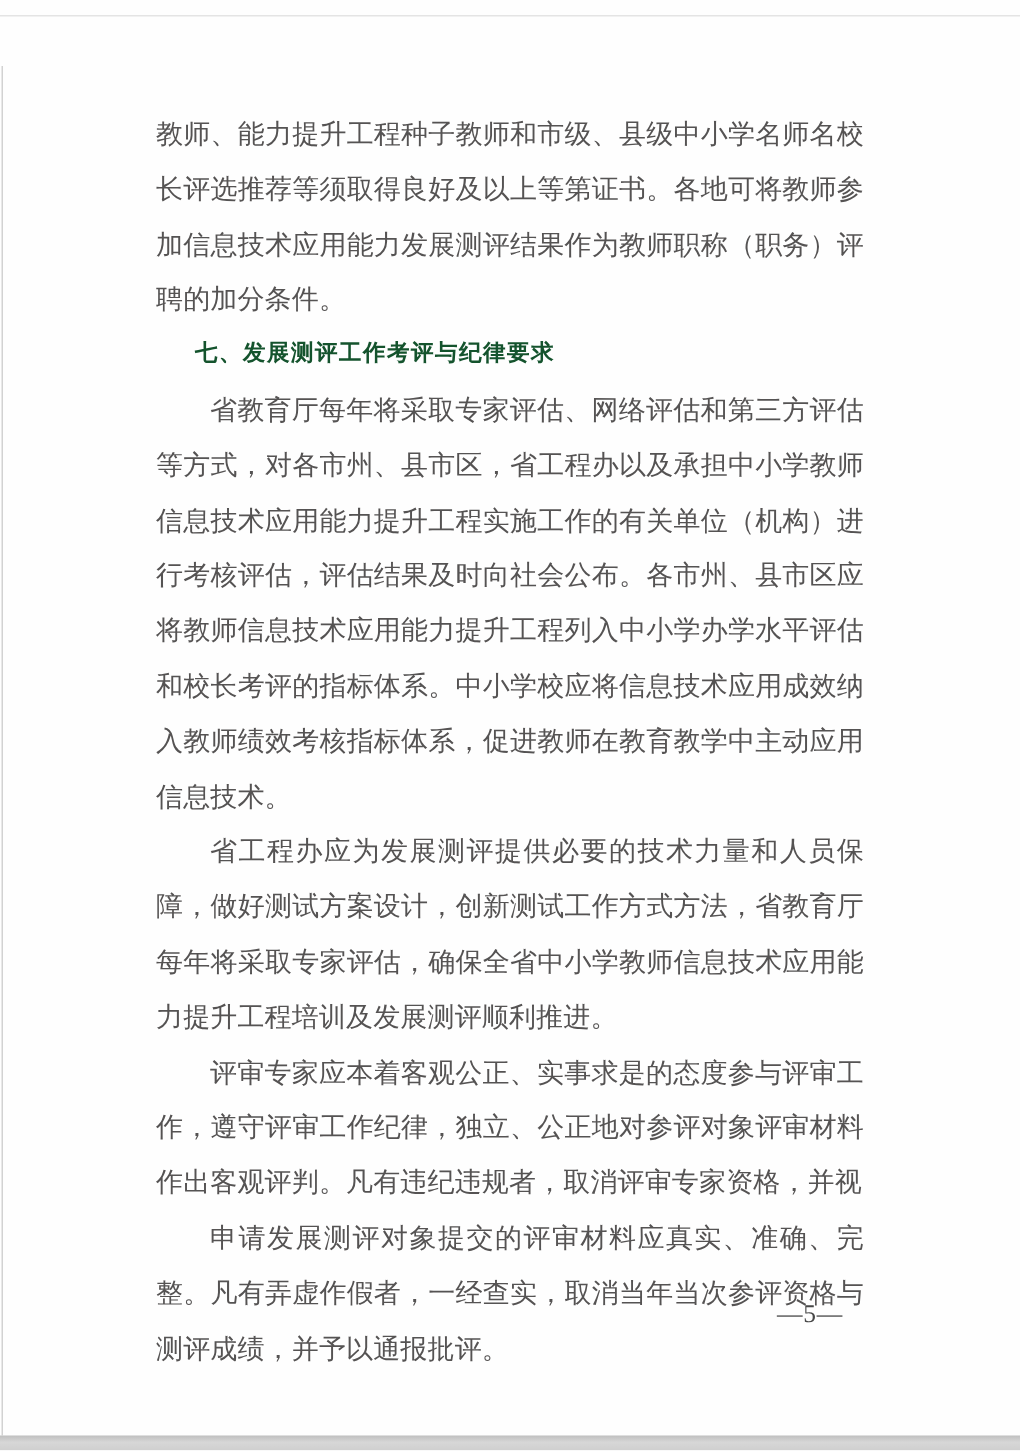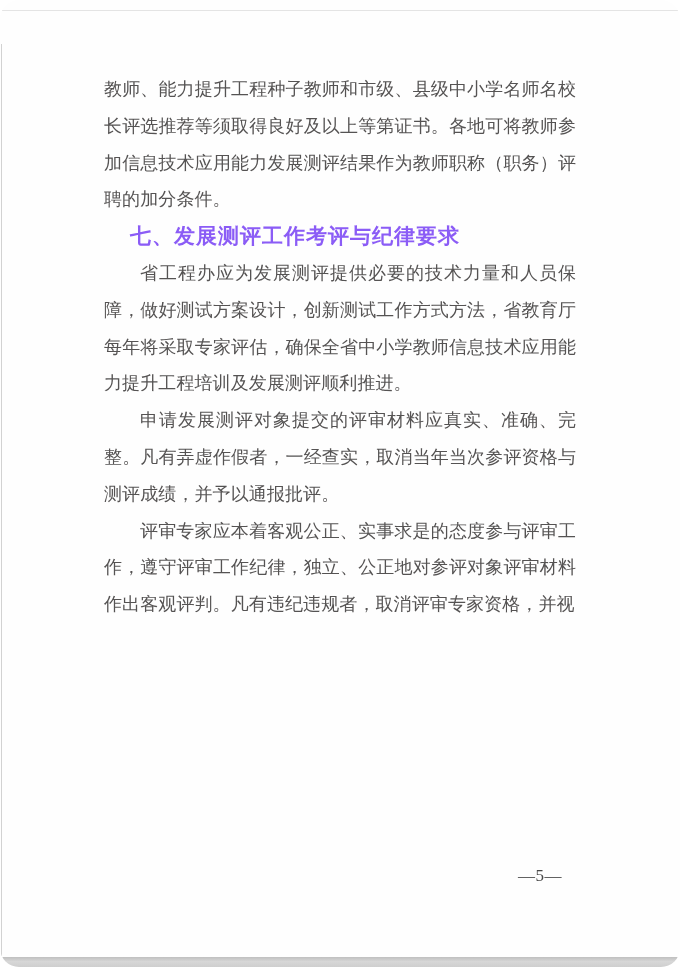--- a/index.html
+++ b/index.html
@@ -7,21 +7,20 @@
     padding: 0;
     background: #ffffff;
   }
   .scan-page {
     position: relative;
     width: 680px;
     height: 967px;
     background: #fefefe;
     overflow: hidden;
     font-family: "Liberation Serif", "DejaVu Serif", serif;
-    border-radius: 19px;
   }
   
   .scan-edge-top {
     position: absolute;
     top: 10px; left: 0; right: 0;
     height: 1px;
     background: #e4e4e4;
   }
   .scan-edge-left {
     position: absolute;
@@ -51,23 +50,23 @@
     margin: 0;
   }
   .content p.indent {
     text-indent: 2em;
   }
   .section-heading {
     margin: 0;
     padding-left: 26px;
     font-family: "Liberation Sans", "DejaVu Sans", sans-serif;
     font-weight: 700;
-    font-size: 21px;
+    font-size: 15px;
     line-height: 36.8px;
-    color: #8b5cf6;
+    color: #14532d;
     letter-spacing: 1px;
     text-align: left;
   }
   .page-number {
     position: absolute;
     top: 866px;
     right: 118px;
     font-size: 17px;
     color: #474747;
     letter-spacing: 0.5px;
@@ -80,24 +79,25 @@
 <div class="scan-page">
 
   <div class="scan-edge-top"></div>
   <div class="scan-edge-left"></div>
 
   <div class="content">
     <p>教师、能力提升工程种子教师和市级、县级中小学名师名校长评选推荐等须取得良好及以上等第证书。各地可将教师参加信息技术应用能力发展测评结果作为教师职称（职务）评聘的加分条件。</p>
 
     <h2 class="section-heading">七、发展测评工作考评与纪律要求</h2>
 
+    <p class="indent">省教育厅每年将采取专家评估、网络评估和第三方评估等方式，对各市州、县市区，省工程办以及承担中小学教师信息技术应用能力提升工程实施工作的有关单位（机构）进行考核评估，评估结果及时向社会公布。各市州、县市区应将教师信息技术应用能力提升工程列入中小学办学水平评估和校长考评的指标体系。中小学校应将信息技术应用成效纳入教师绩效考核指标体系，促进教师在教育教学中主动应用信息技术。</p>
 
     <p class="indent">省工程办应为发展测评提供必要的技术力量和人员保障，做好测试方案设计，创新测试工作方式方法，省教育厅每年将采取专家评估，确保全省中小学教师信息技术应用能力提升工程培训及发展测评顺利推进。</p>
 
+    <p class="indent">评审专家应本着客观公正、实事求是的态度参与评审工作，遵守评审工作纪律，独立、公正地对参评对象评审材料作出客观评判。凡有违纪违规者，取消评审专家资格，并视</p>
+
     <p class="indent">申请发展测评对象提交的评审材料应真实、准确、完整。凡有弄虚作假者，一经查实，取消当年当次参评资格与测评成绩，并予以通报批评。</p>
-
-    <p class="indent">评审专家应本着客观公正、实事求是的态度参与评审工作，遵守评审工作纪律，独立、公正地对参评对象评审材料作出客观评判。凡有违纪违规者，取消评审专家资格，并视</p>
   </div>
 
   <div class="page-number">—5—</div>
 
   <div class="scan-bottom-band"></div>
 </div>
 
 </body></html>

